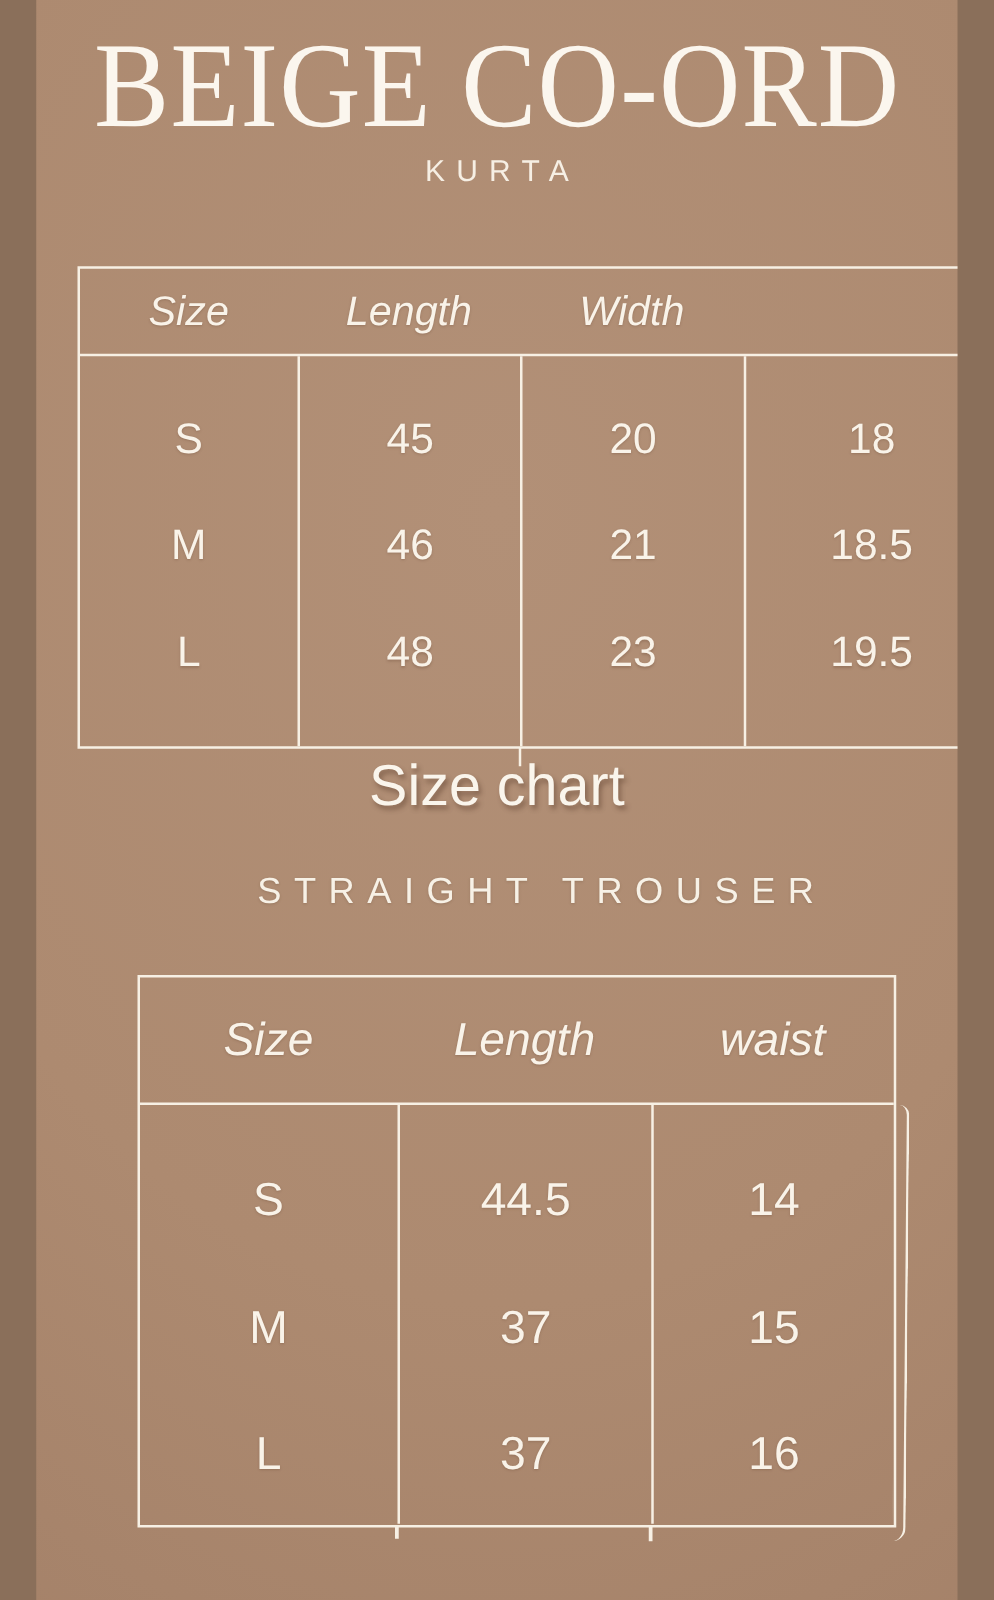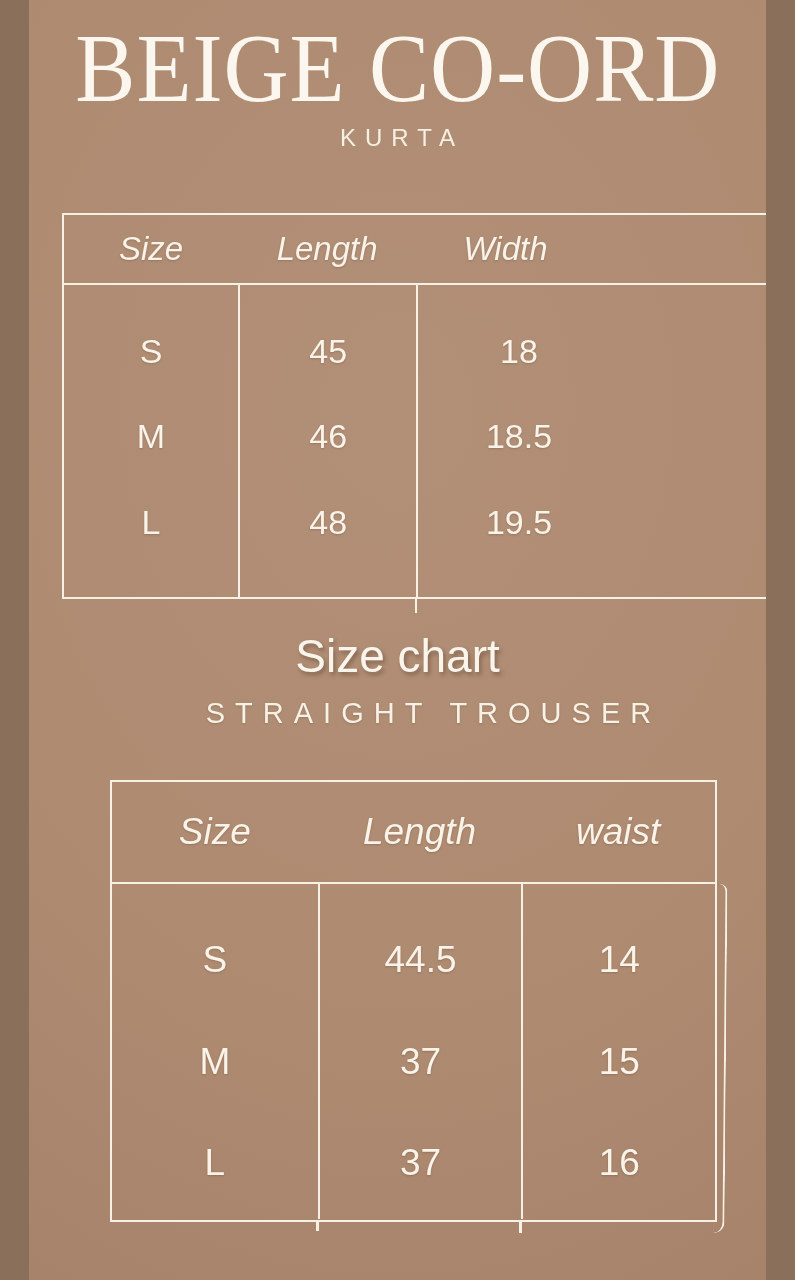--- a/index.html
+++ b/index.html
@@ -80,21 +80,21 @@
   .tick-t2a{left:287px;top:1220px;height:11px;width:2.5px;}
   .tick-t2b{left:490px;top:1220px;height:13px;width:2.5px;}
   .stray-line{
     position:absolute;left:686px;top:884px;width:11px;height:349px;
     border-right:2.5px solid var(--line);
     border-radius:0 10px 14px 0;
     transform:rotate(.5deg);
   }
   
   .section-title{
-    position:absolute;top:632px;left:0;width:100%;
+    position:absolute;top:604px;left:0;width:100%;
     text-align:center;
     font-size:46px;line-height:1.05;
     color:#faf5ec;
     text-shadow:2px 3px 4px rgba(80,52,36,.45);
   }
   .section-subtitle{
     position:absolute;top:697px;left:0;width:100%;
     padding-left:72px;
     text-align:center;
     font-size:29px;letter-spacing:10px;
@@ -122,20 +122,25 @@
     <div class="tbody">
       <div class="col w1">
         <div class="cell">S</div>
         <div class="cell">M</div>
         <div class="cell">L</div>
       </div>
       <div class="col w2">
         <div class="cell">45</div>
         <div class="cell">46</div>
         <div class="cell">48</div>
+      </div>
+      <div class="col w3">
+        <div class="cell">20</div>
+        <div class="cell">21</div>
+        <div class="cell">23</div>
       </div>
       <div class="col w4">
         <div class="cell">18</div>
         <div class="cell">18.5</div>
         <div class="cell">19.5</div>
       </div>
     </div>
   </section>
   <div class="tick tick-t1mid"></div>
 

